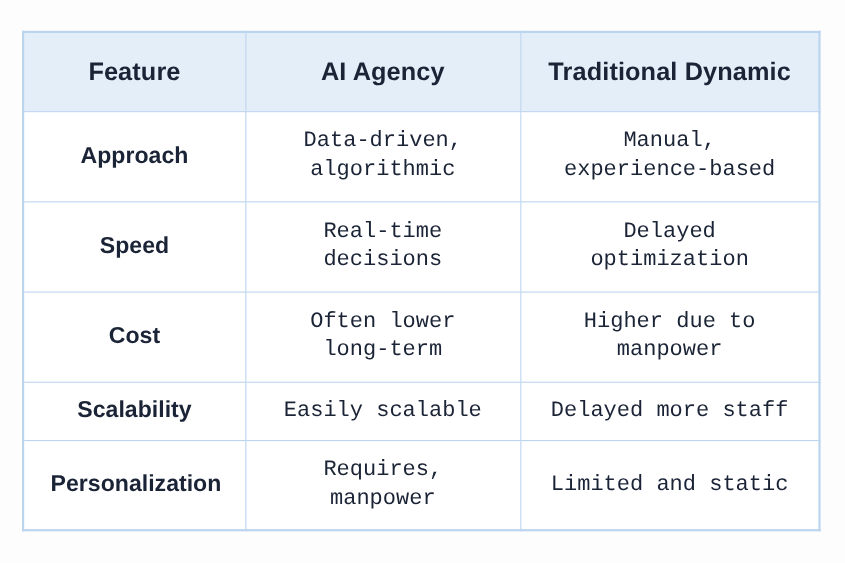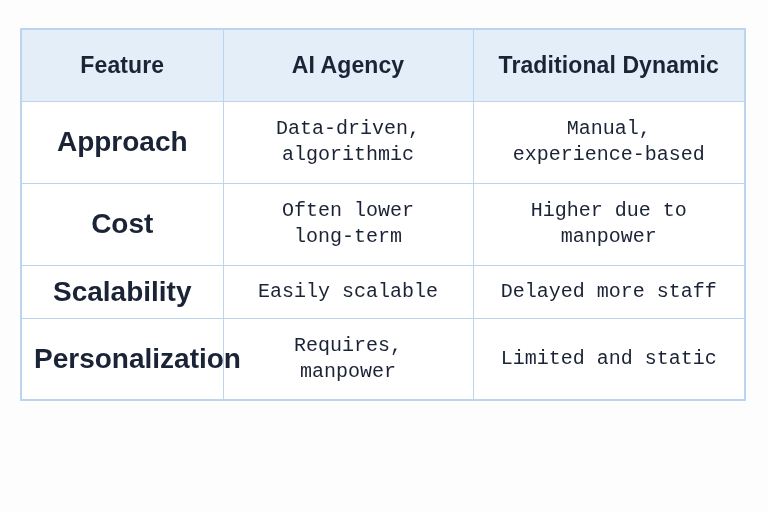--- a/index.html
+++ b/index.html
@@ -35,21 +35,21 @@
   .comparison-table col.c1 { width: 202px; }
   .comparison-table col.c2 { width: 250px; }
   .comparison-table col.c3 { width: 272px; }
 
   .comparison-table th,
   .comparison-table td {
     border: 1px solid #bcd5ef;
     text-align: center;
     vertical-align: middle;
     color: #1b2436;
-    padding: 0 12px;
+    padding: 0 24px;
     box-sizing: border-box;
   }
 
   thead th {
     background: #e4eef8;
     font-weight: bold;
     font-size: 23px;
     height: 72px;
     letter-spacing: 0.1px;
     border-bottom: 2px solid #bcd5ef;
@@ -60,21 +60,21 @@
 
   tbody td {
     font-size: 20px;
     font-weight: normal;
     line-height: 1.28;
     background: #ffffff;
   }
 
   tbody td.feature-name {
     font-weight: bold;
-    font-size: 28px;
+    font-size: 21px;
     margin-top: 38px;
   }
 
   .cell-line { display: block; font-family: Liberation Mono, monospace; }
 </style>
 </head>
 <body>
 
 <div class="page">
 
@@ -98,20 +98,31 @@
         <td>
           <span class="cell-line">Data-driven,</span>
           <span class="cell-line">algorithmic</span>
         </td>
         <td>
           <span class="cell-line">Manual,</span>
           <span class="cell-line">experience-based</span>
         </td>
       </tr>
 
+      <tr>
+        <td class="feature-name">Speed</td>
+        <td>
+          <span class="cell-line">Real-time</span>
+          <span class="cell-line">decisions</span>
+        </td>
+        <td>
+          <span class="cell-line">Delayed</span>
+          <span class="cell-line">optimization</span>
+        </td>
+      </tr>
 
       <tr>
         <td class="feature-name">Cost</td>
         <td>
           <span class="cell-line">Often lower</span>
           <span class="cell-line">long-term</span>
         </td>
         <td>
           <span class="cell-line">Higher due to</span>
           <span class="cell-line">manpower</span>

